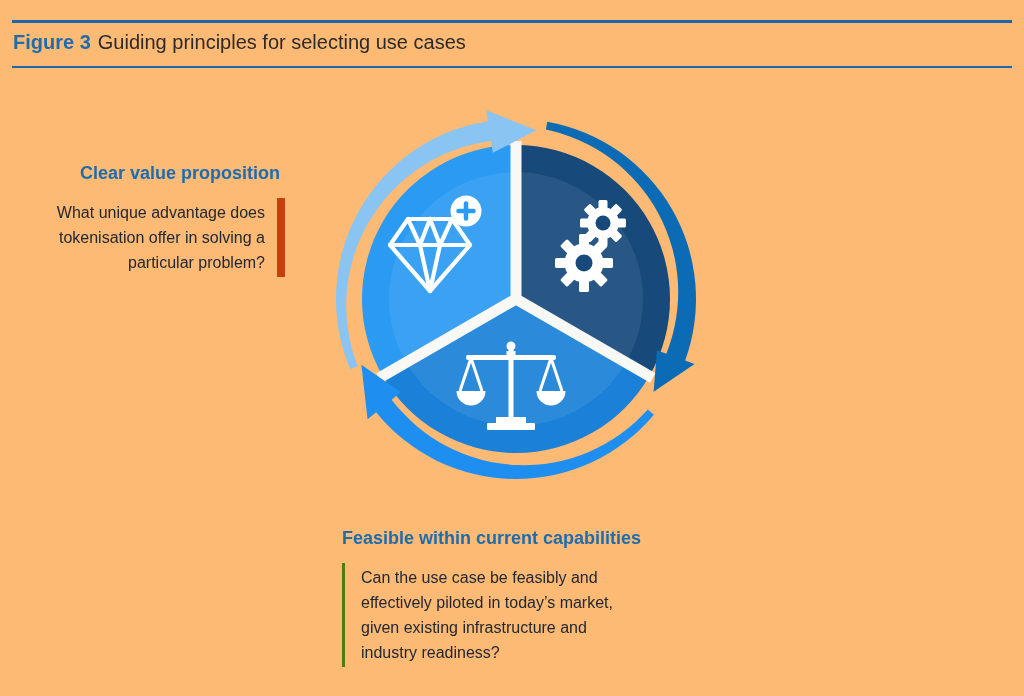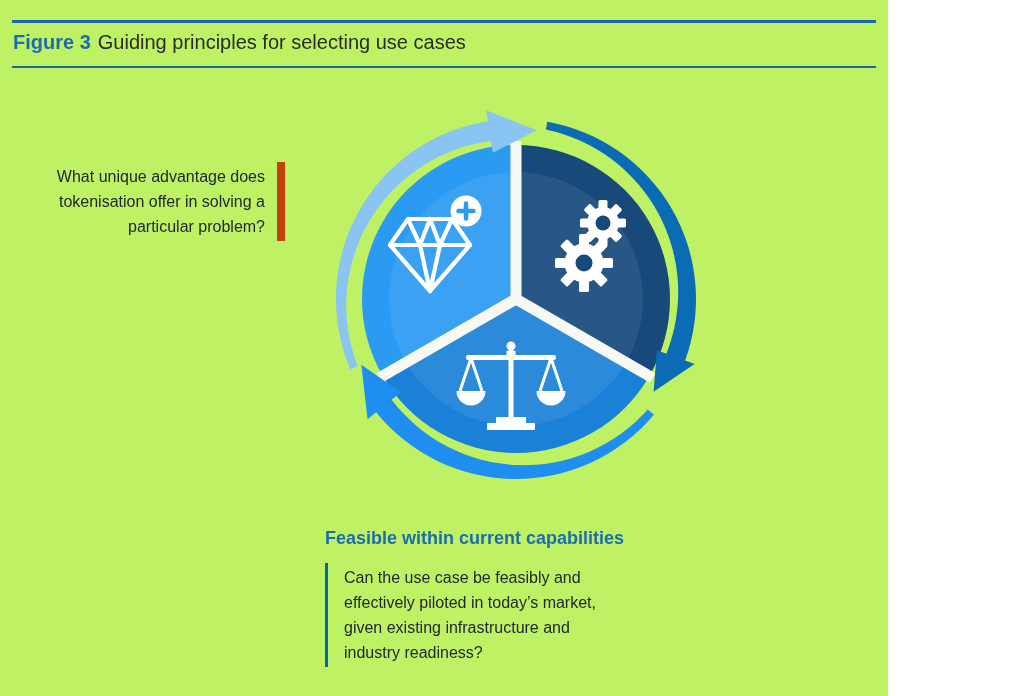--- a/index.html
+++ b/index.html
@@ -1,48 +1,49 @@
 <!DOCTYPE html>
 <html><head>
 <meta charset="utf-8">
 <style>
   html,body{margin:0;padding:0;}
   .page{
-    position:relative;width:888px;height:696px;
-    background:#bef264;overflow:hidden;
+    position:relative;width:1024px;height:696px;
+    background:#fdba74;overflow:hidden;
     font-family:"Liberation Sans",sans-serif;
   }
   .rule{position:absolute;left:12px;right:12px;background:#1C67AC;}
   .rule-top{top:20px;height:3px;}
   .rule-mid{top:66px;height:2px;}
   .fig-header{position:absolute;left:13px;top:31px;font-size:20px;white-space:nowrap;}
   .fig-label{color:#1E6CAE;font-weight:700;}
   .fig-title{color:#2B2B2B;font-weight:400;margin-left:7px;}
   .principle-heading{font-size:18px;line-height:22px;font-weight:700;color:#1E6CAE;margin:0 0 14px 0;}
   .principle-body{font-size:16px;line-height:25px;color:#222832;margin:0;padding:2px 0;}
   .block-left{position:absolute;left:20px;top:162px;width:260px;text-align:right;}
   .block-left .principle-body{border-right:8px solid #c2410c;padding-right:12px;width:245px;margin-left:auto;}
   .block-right{position:absolute;left:744px;top:162px;width:252px;text-align:left;}
   .block-right .principle-body{border-left:3px solid #183355;padding-left:16px;width:220px;}
-  .block-bottom{position:absolute;left:325px;top:527px;width:340px;text-align:left;}
-  .block-bottom .principle-body{border-left:3px solid #0369a1;padding-left:16px;width:284px;}
+  .block-bottom{position:absolute;left:342px;top:527px;width:340px;text-align:left;}
+  .block-bottom .principle-body{border-left:3px solid #4d7c0f;padding-left:16px;width:284px;}
   .diagram{position:absolute;left:320px;top:100px;}
 </style>
 </head>
 <body>
 
 <div class="page">
 
   <div class="rule rule-top"></div>
   <div class="fig-header">
     <span class="fig-label">Figure 3</span><span class="fig-title">Guiding principles for selecting use cases</span>
   </div>
   <div class="rule rule-mid"></div>
 
   <div class="block-left">
+    <h3 class="principle-heading">Clear value proposition</h3>
     <p class="principle-body">What unique advantage does tokenisation offer in solving a particular problem?</p>
   </div>
 
 
   <div class="block-bottom">
     <h3 class="principle-heading">Feasible within current capabilities</h3>
     <p class="principle-body">Can the use case be feasibly and effectively piloted in today’s market, given existing infrastructure and industry readiness?</p>
   </div>
 
   <svg class="diagram" width="400" height="400" viewBox="0 0 400 400" role="img" aria-label="cycle diagram">

